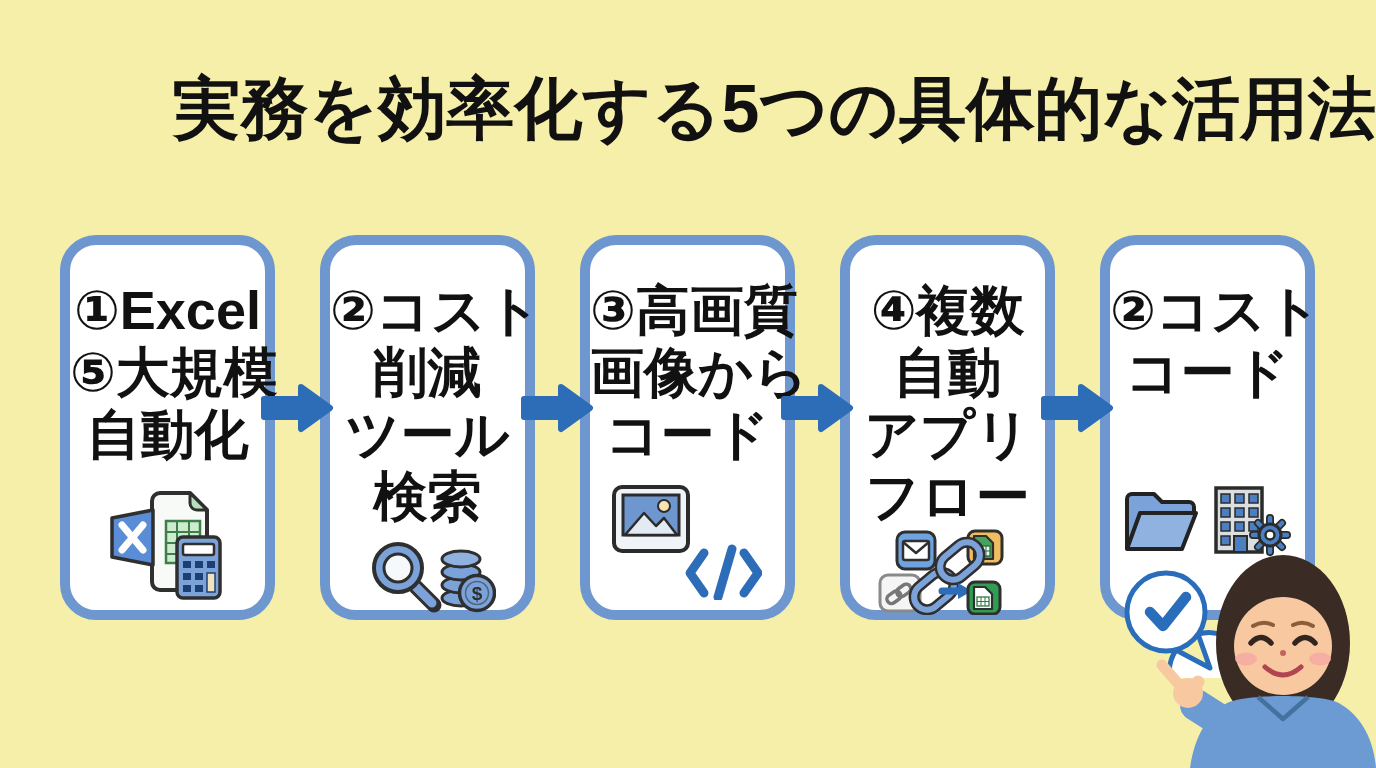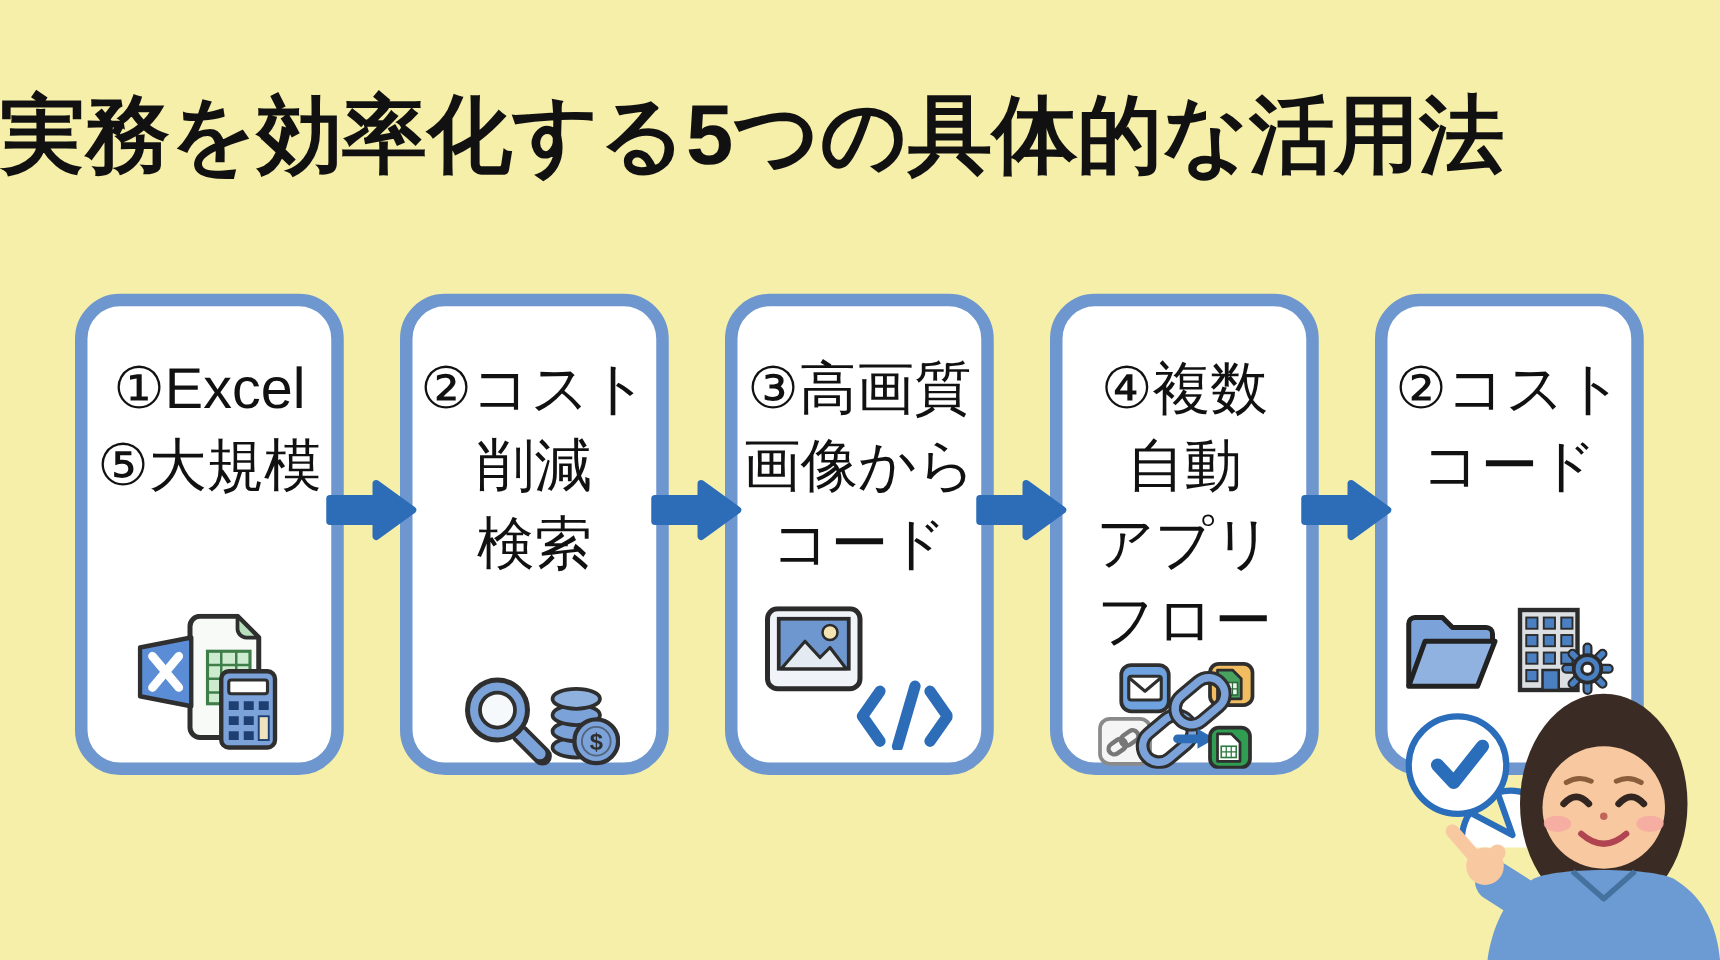--- a/index.html
+++ b/index.html
@@ -1,43 +1,44 @@
 <!DOCTYPE html>
 <html style="--bg: #f6efa9; --card-fill: #ffffff; --card-border: #6f97cf; --arrow: #2d6db8; --text: #111111;"><head>
 <meta charset="utf-8">
 <style>
   html,body{margin:0;padding:0;}
   .stage{position:relative;width:1376px;height:768px;background:var(--bg,#f6efa9);overflow:hidden;
          font-family:"Liberation Sans","DejaVu Sans",sans-serif;}
-  .title{position:absolute;top:68px;left:0;width:100%;text-align:left;
+  .title{position:absolute;top:68px;left:0;width:100%;text-align:right;
          font-size:68px;line-height:1.2;font-weight:900;color:var(--text,#111);letter-spacing:0px;}
   .cards{position:absolute;left:60px;top:235px;display:flex;gap:45px;}
   .card{width:215px;height:385px;box-sizing:border-box;background:var(--card-fill,#fff);
         border:10px solid var(--card-border,#6f97cf);border-radius:36px;position:relative;}
-  .card-lines{margin-top:34px;text-align:center;font-weight:400;font-size:46px;line-height:62px;
+  .card-lines{margin-top:34px;text-align:center;font-weight:700;font-size:54px;line-height:62px;
         color:var(--text,#111);white-space:nowrap;}
   .icon-block{position:absolute;}
   .arrow{position:absolute;width:80px;height:58px;}
   .arrow-shape{fill:var(--arrow,#2d6db8);stroke:var(--arrow,#2d6db8);}
   .bubble{position:absolute;left:1118px;top:566px;width:104px;height:112px;}
   .person{position:absolute;left:1136px;top:543px;width:240px;height:225px;}
 </style>
 </head>
 <body>
 
 <div class="stage">
 
   <div class="title">実務を効率化する5つの具体的な活用法</div>
 
   <div class="cards">
 
     <section class="card">
       <div class="card-lines">
         <div>①Excel</div>
         <div>⑤大規模</div>
+        <div>自動化</div>
       </div>
       <svg class="icon-block" style="left:40px;top:246px" width="114" height="110" viewBox="0 0 114 110">
         <g>
           <path d="M42 10 a8 8 0 0 1 8 -8 h30 l17 17 v72 a8 8 0 0 1 -8 8 h-39 a8 8 0 0 1 -8 -8 Z" fill="#f7faf7" stroke="#2f2f2f" stroke-width="4" stroke-linejoin="round"></path>
           <path d="M80 2 L97 19 H87 a7 7 0 0 1 -7 -7 Z" fill="#b9e0bd" stroke="#2f2f2f" stroke-width="3" stroke-linejoin="round"></path>
           <rect x="56" y="30" width="34" height="42" fill="#cdeccf" stroke="#3f7d49" stroke-width="2.5"></rect>
           <path d="M56 41 h34 M56 52 h34 M56 63 h34 M67 30 v42 M79 30 v42" stroke="#3f7d49" stroke-width="2" fill="none"></path>
           <path d="M2 27 L43 19 V74 L2 66 Z" fill="#5b8dd6" stroke="#2f2f2f" stroke-width="3.5" stroke-linejoin="round"></path>
           <path d="M12 34 L33 59 M33 34 L12 59" stroke="#ffffff" stroke-width="7" stroke-linecap="round"></path>
         </g>
@@ -55,20 +56,21 @@
           </g>
           <rect x="97" y="82" width="8" height="19" fill="#efe3bd" stroke="#1e3f72" stroke-width="1.5"></rect>
         </g>
       </svg>
     </section>
 
     <section class="card">
       <div class="card-lines">
         <div>②コスト</div>
         <div>削減</div>
+        <div>ツール</div>
         <div>検索</div>
       </div>
       <svg class="icon-block" style="left:40px;top:296px" width="126" height="74" viewBox="0 0 126 74">
         <g>
           <line x1="46" y1="46" x2="64" y2="64" stroke="#2f2f2f" stroke-width="15" stroke-linecap="round"></line>
           <line x1="46" y1="46" x2="62" y2="62" stroke="#7ca3d9" stroke-width="9" stroke-linecap="round"></line>
           <circle cx="28" cy="27" r="24" fill="#7ca3d9" stroke="#2f2f2f" stroke-width="4"></circle>
           <circle cx="28" cy="27" r="14" fill="#f5f9fc" stroke="#2f2f2f" stroke-width="3"></circle>
         </g>
         <g>

